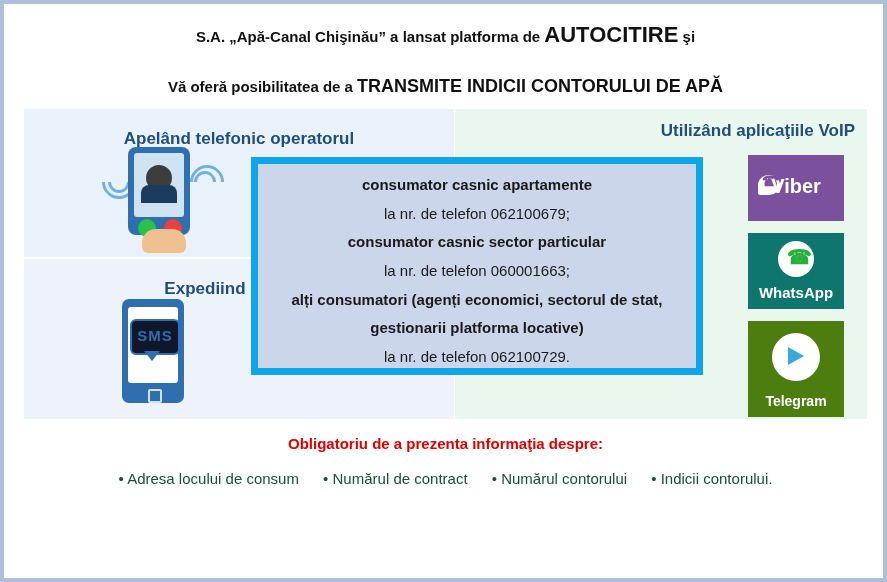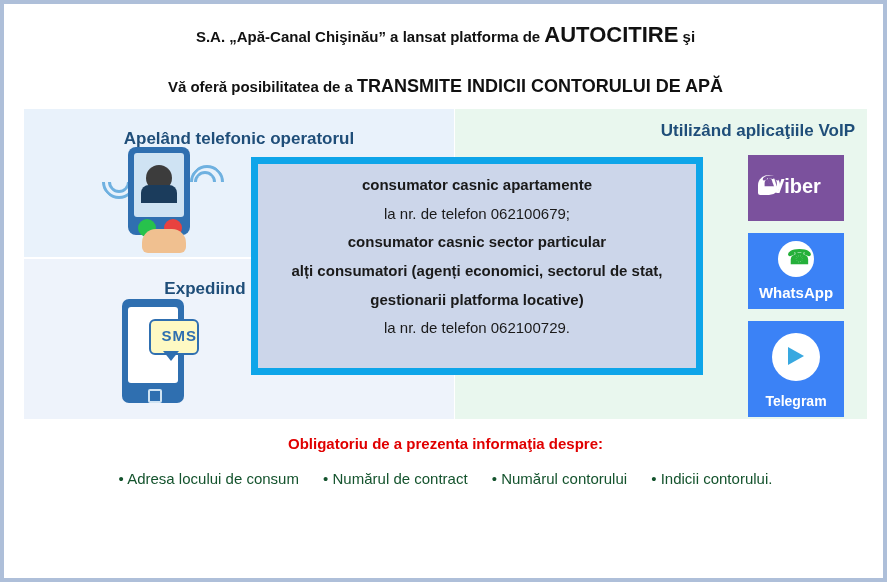--- a/index.html
+++ b/index.html
@@ -206,30 +206,29 @@
     height: 76px;
     background: #ffffff;
     border-radius: 3px;
   }
   .sms-bubble {
     position: absolute;
     left: 26px;
     top: 20px;
     width: 46px;
     height: 32px;
-    background: #fef9c3;
+    background: #0f172a;
     border: 2px solid #2f6fb0;
     border-radius: 6px;
     color: #2f6fb0;
     font-size: 15px;
     font-weight: bold;
-    text-align: right;
+    text-align: center;
     line-height: 30px;
     letter-spacing: 1px;
-    margin-left: 19px;
   }
   .sms-bubble::after {
     content: "";
     position: absolute;
     left: 12px;
     top: 30px;
     width: 0;
     height: 0;
     border-left: 8px solid transparent;
     border-right: 8px solid transparent;
@@ -306,21 +305,21 @@
   }
   .viber-bubble::after {
     content: "\260E";
     position: absolute;
     left: 4px;
     top: -2px;
     font-size: 14px;
     color: #7b519d;
   }
   .app-whatsapp {
-    background: #3b82f6;
+    background: #0f766e;
     height: 76px;
   }
   .wa-circle {
     position: absolute;
     left: 50%;
     top: 8px;
     transform: translateX(-50%);
     width: 36px;
     height: 36px;
     border-radius: 50%;
@@ -334,21 +333,21 @@
     font-size: 20px;
     color: #25b03a;
   }
   .app-whatsapp .walabel {
     position: absolute;
     left: 0; right: 0; bottom: 8px;
     text-align: center;
     font-size: 15px;
   }
   .app-telegram {
-    background: #3b82f6;
+    background: #4d7c0f;
     height: 96px;
   }
   .tg-circle {
     position: absolute;
     left: 50%;
     top: 12px;
     transform: translateX(-50%);
     width: 48px;
     height: 48px;
     border-radius: 50%;
@@ -454,20 +453,21 @@
             <div class="tg-plane"></div>
             <div class="tglabel">Telegram</div>
           </div>
         </div>
       </div>
 
       <div class="infobox">
         <div class="line b">consumator casnic apartamente</div>
         <div class="line">la nr. de telefon 062100679;</div>
         <div class="line b">consumator casnic sector particular</div>
+        <div class="line">la nr. de telefon 060001663;</div>
         <div class="line b">alți consumatori (agenți economici, sectorul de stat,</div>
         <div class="line b">gestionarii platforma locative)</div>
         <div class="line">la nr. de telefon 062100729.</div>
       </div>
 
     </div>
 
     <div class="footer">
       <div class="footer-title">Obligatoriu de a prezenta informaţia despre:</div>
       <div class="footer-items">

